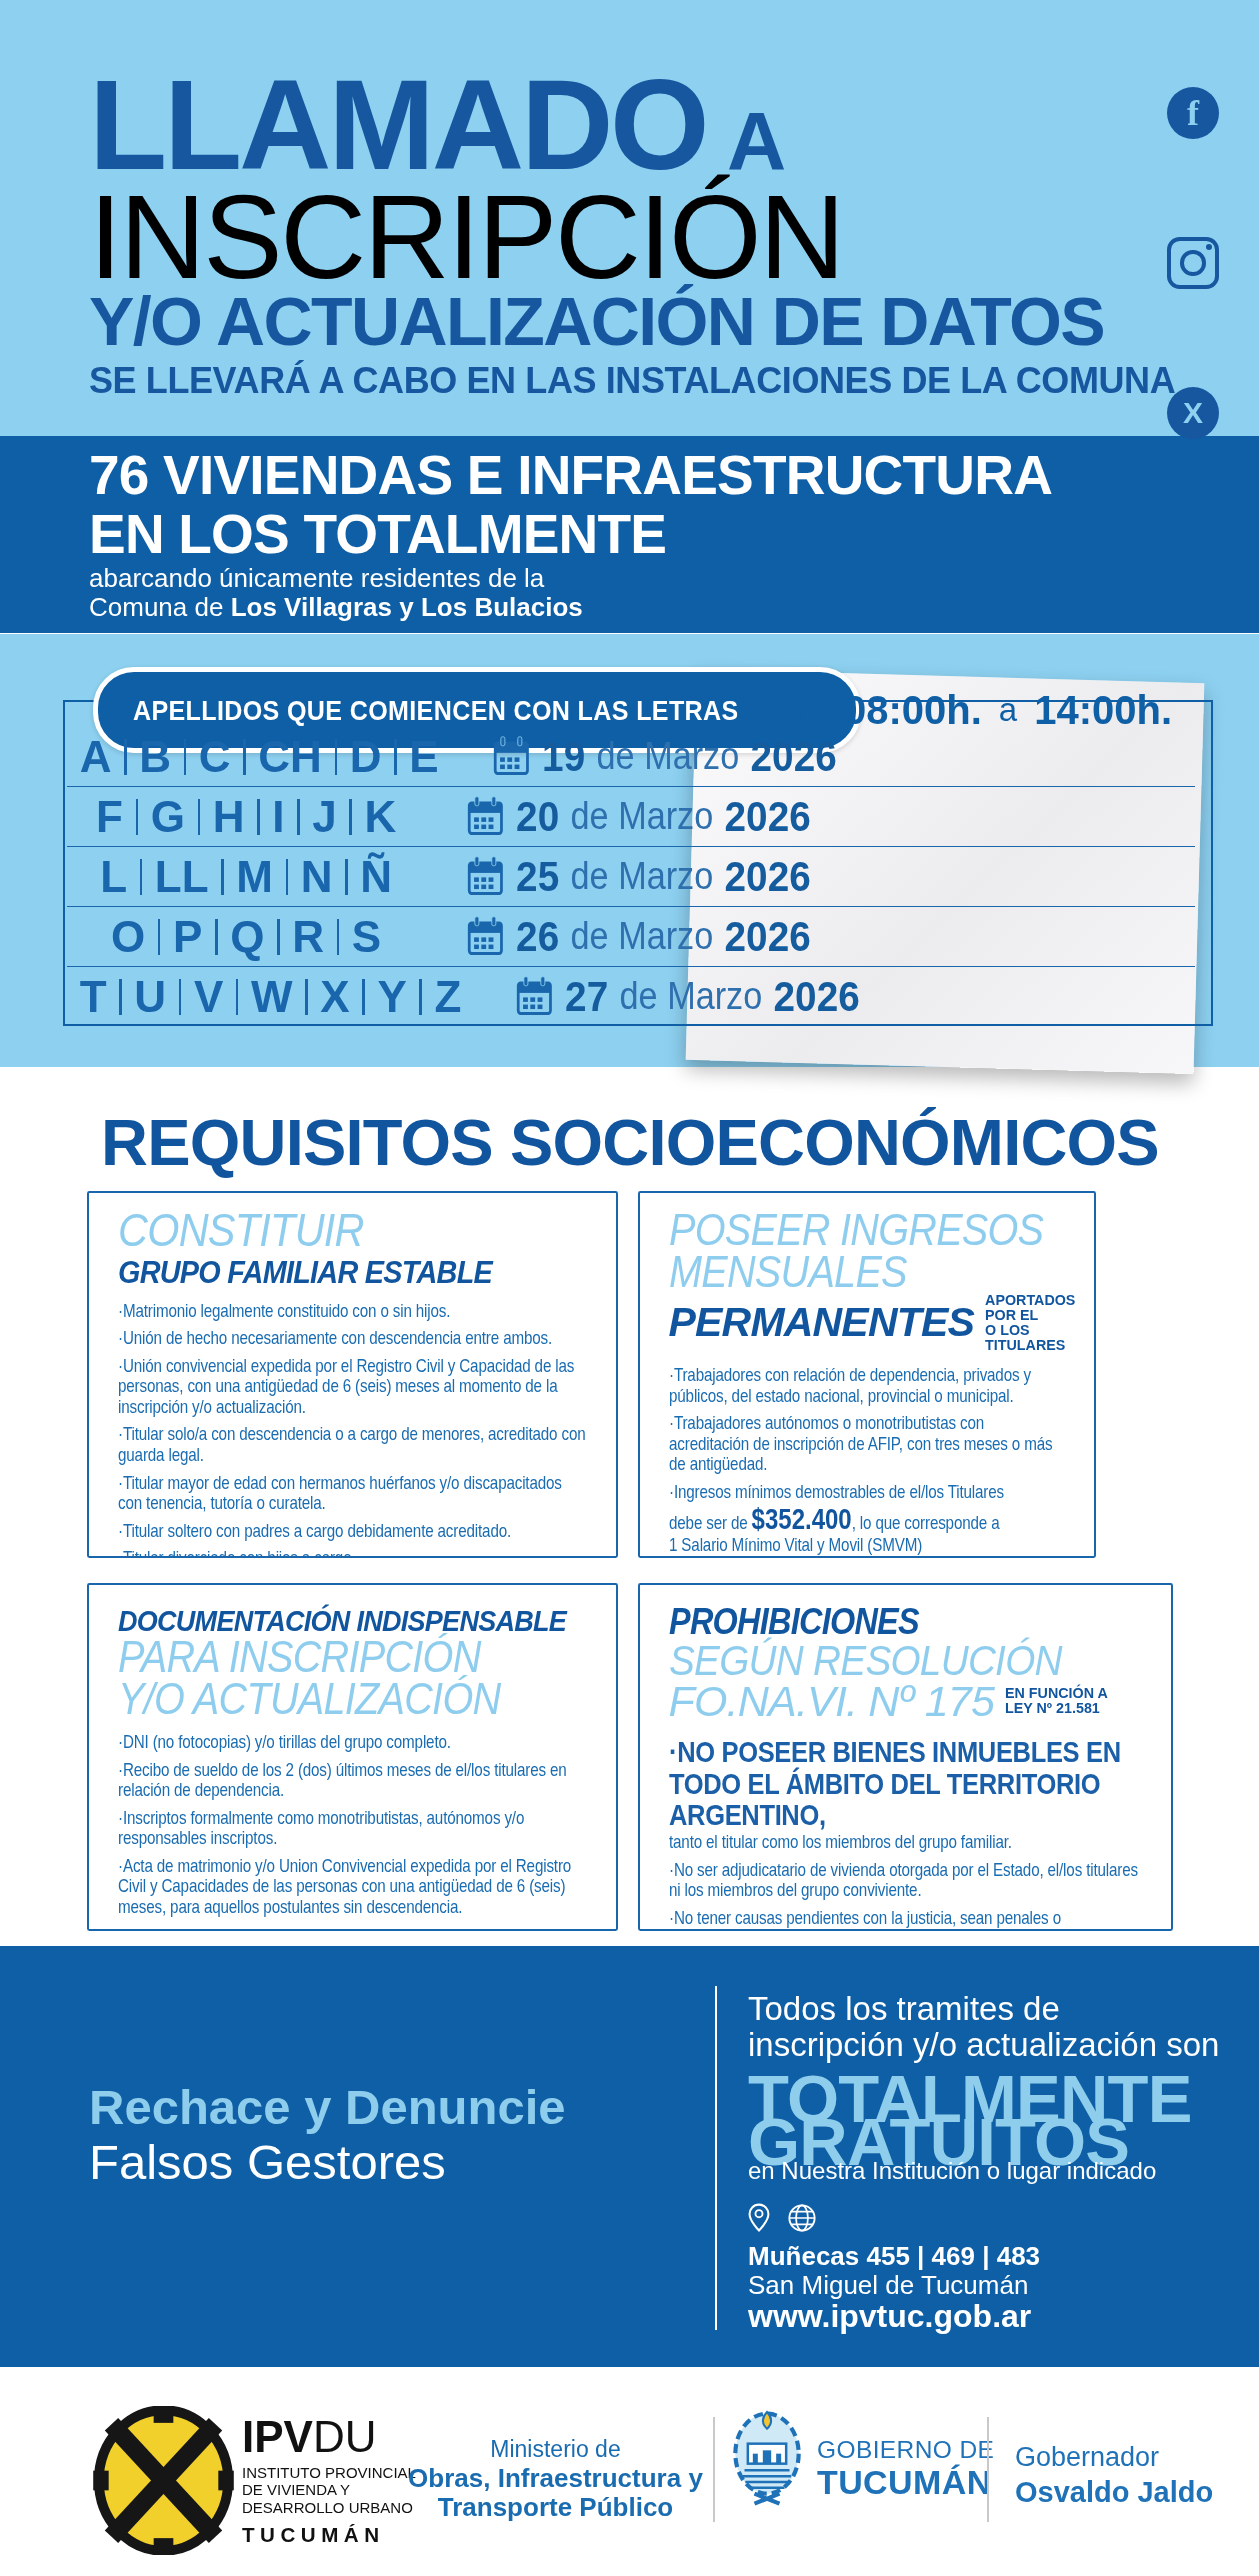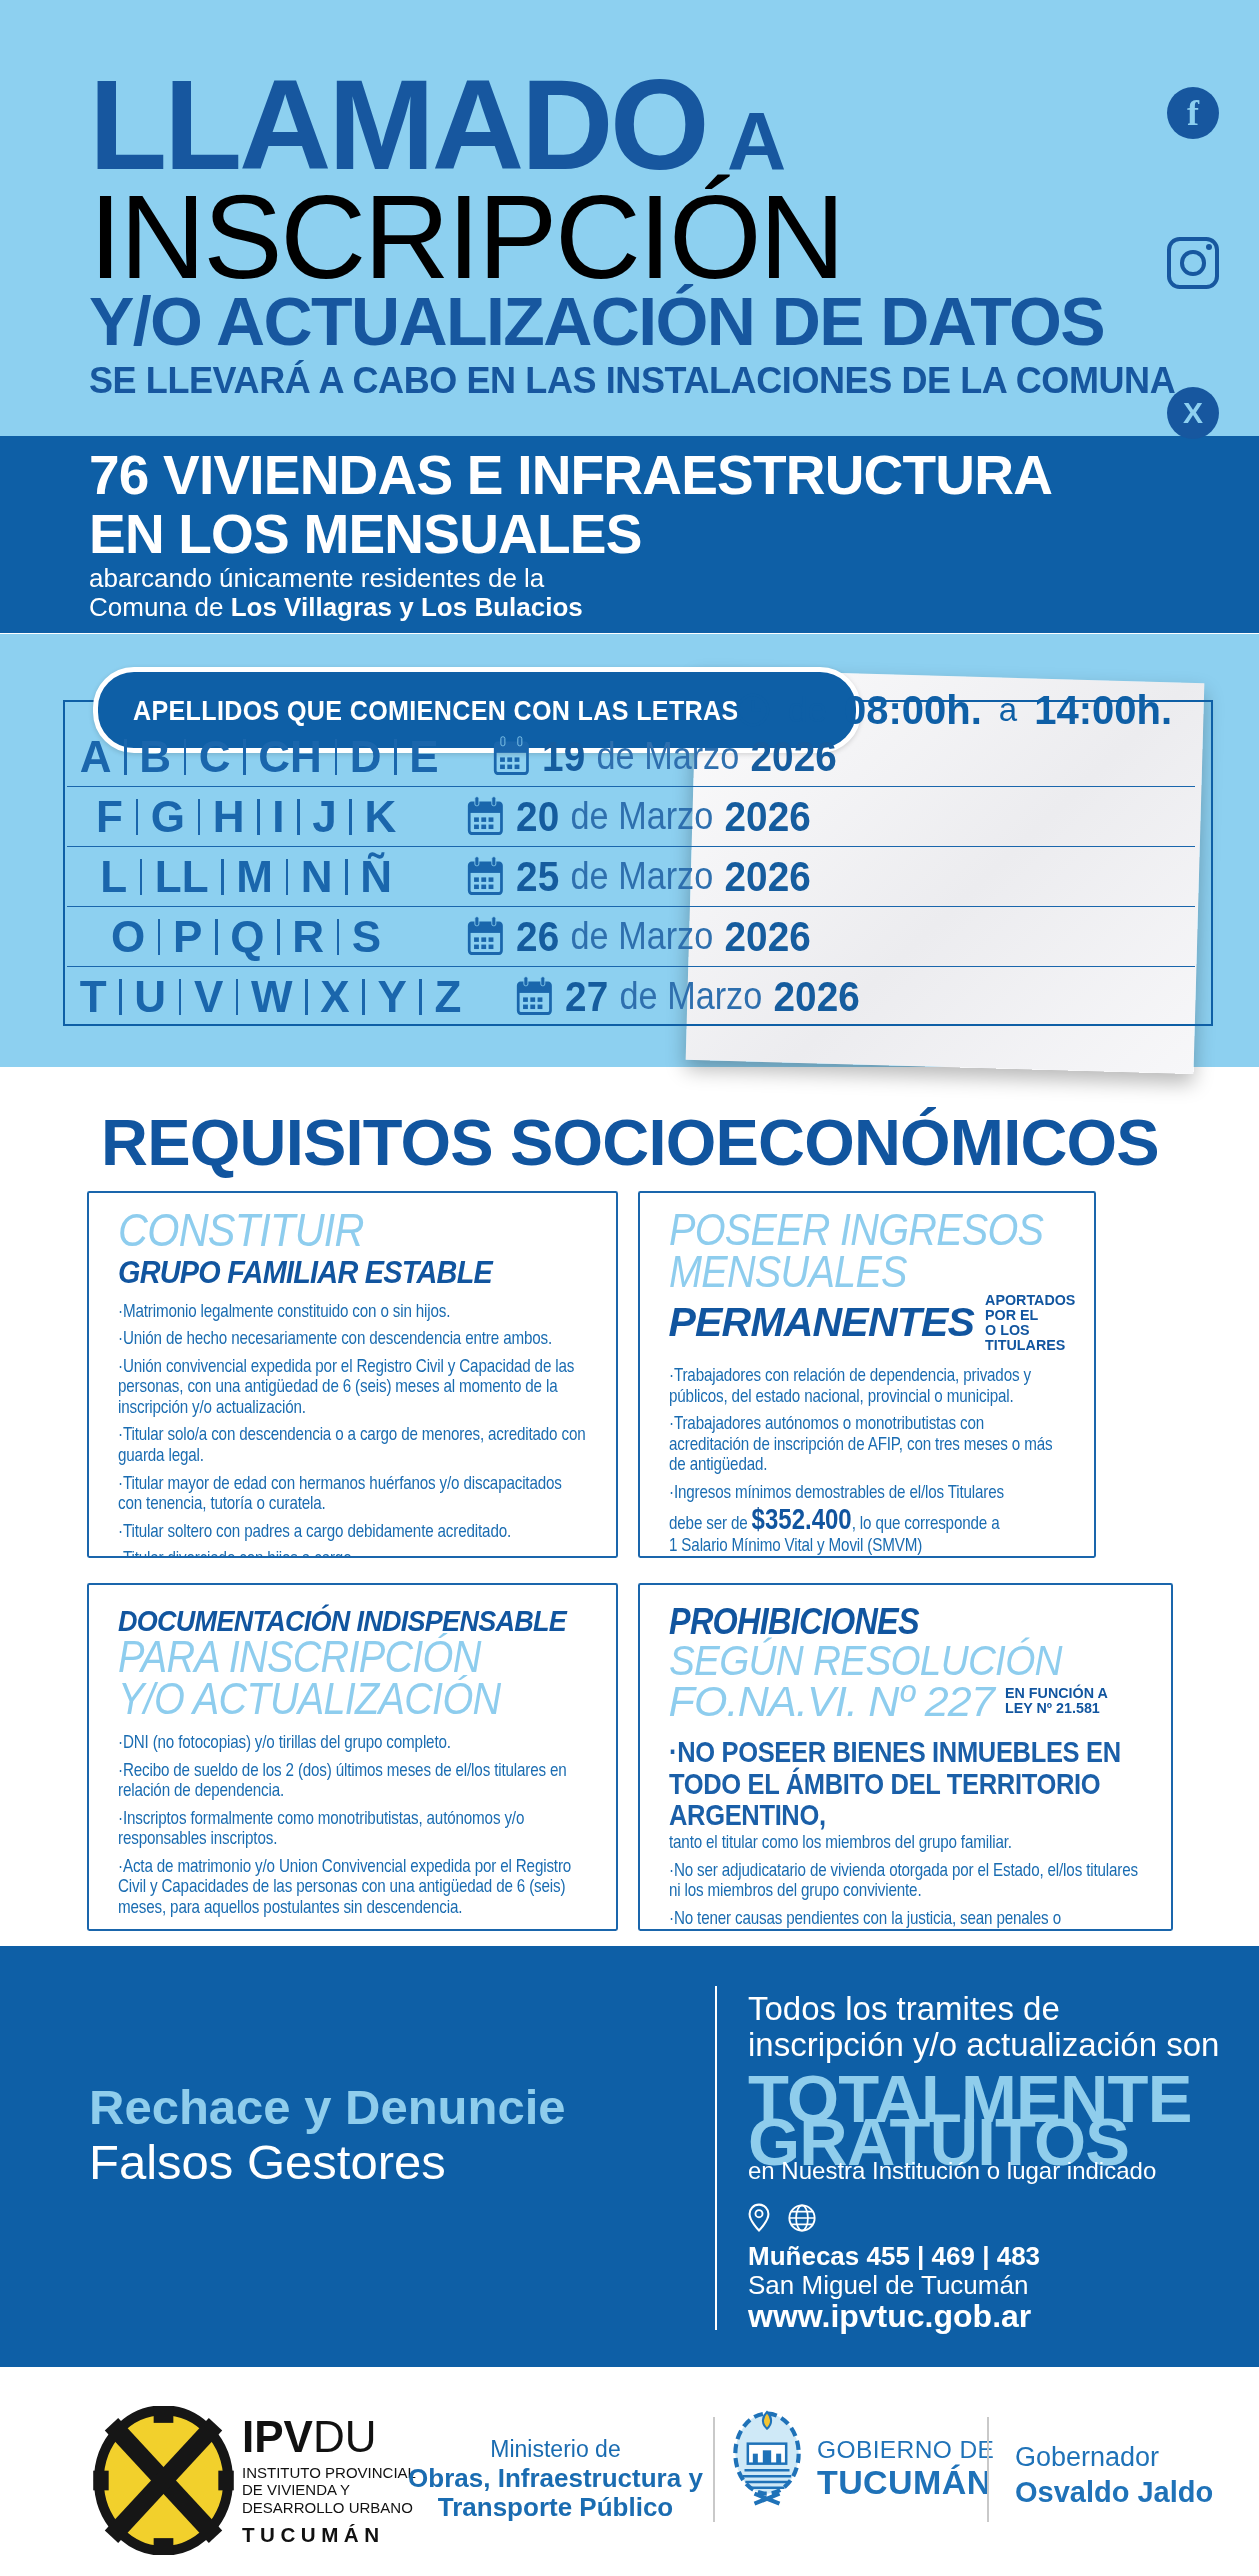--- a/index.html
+++ b/index.html
@@ -131,21 +131,21 @@
     <div class="ic-ig">
         <span class="lens"></span>
         <span class="dot"></span>
       </div>
     <div class="ic-circle">
         <span class="ic-x">X</span>
       </div>
   </div>
 
   <div class="abs band1">76 VIVIENDAS E INFRAESTRUCTURA</div>
-  <div class="abs band2">EN LOS MENSUALES</div>
+  <div class="abs band2">EN LOS TOTALMENTE</div>
   <div class="abs band-note1">abarcando únicamente residentes de la</div>
   <div class="abs band-note2">
     <span>Comuna de </span><b>Los Villagras y Los Bulacios</b>
   </div>
 
   <div class="abs paper"></div>
   <div class="abs sched-frame"></div>
   <div class="abs pill">
     <span class="pill-label sqz88">APELLIDOS QUE COMIENCEN CON LAS LETRAS</span>
   </div>
@@ -382,21 +382,21 @@
         <p class="bullet">·Recibo de sueldo de los 2 (dos) últimos meses de el/los titulares en relación de dependencia.</p>
         <p class="bullet">·Inscriptos formalmente como monotributistas, autónomos y/o responsables inscriptos.</p>
         <p class="bullet">·Acta de matrimonio y/o Union Convivencial expedida por el Registro Civil y Capacidades de las personas con una antigüedad de 6 (seis) meses, para aquellos postulantes sin descendencia.</p>
       </div>
   </div>
 
   <div class="box" id="box4">
     <div class="h-dark sqz90" style="font-size:36px;margin-top:3.2px;">PROHIBICIONES</div>
     <div class="h-light sqz90" style="font-size:43px;">SEGÚN RESOLUCIÓN</div>
     <div class="h-row">
-      <span class="h-light" style="font-size:43px;">FO.NA.VI. Nº 227</span>
+      <span class="h-light" style="font-size:43px;">FO.NA.VI. Nº 175</span>
       <span class="h-note">
         <span>EN FUNCIÓN A</span><br>
         <span>LEY Nº 21.581</span>
       </span>
     </div>
     <div class="sqz85" style="margin-top:14.3px;">
       <p class="caps-bullet">·NO POSEER BIENES INMUEBLES EN TODO EL ÁMBITO DEL TERRITORIO ARGENTINO,</p>
     </div>
     <div class="sqz80">
       <p class="bullet">tanto el titular como los miembros del grupo familiar.</p>

